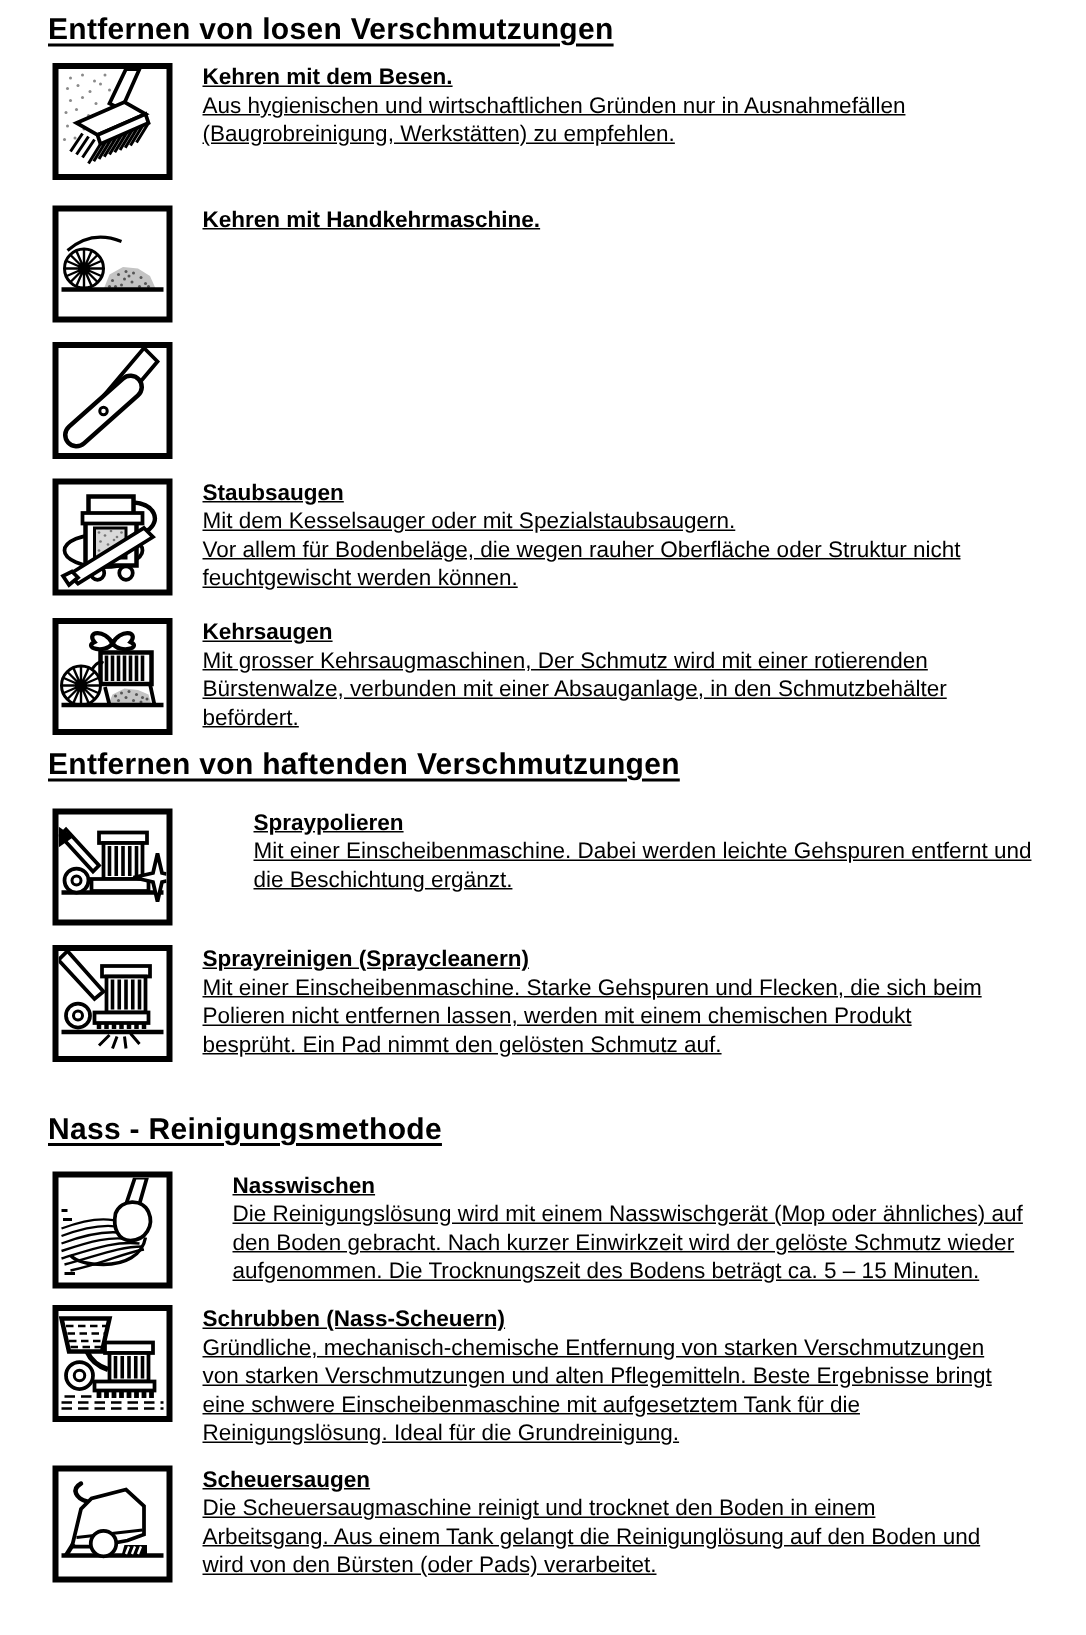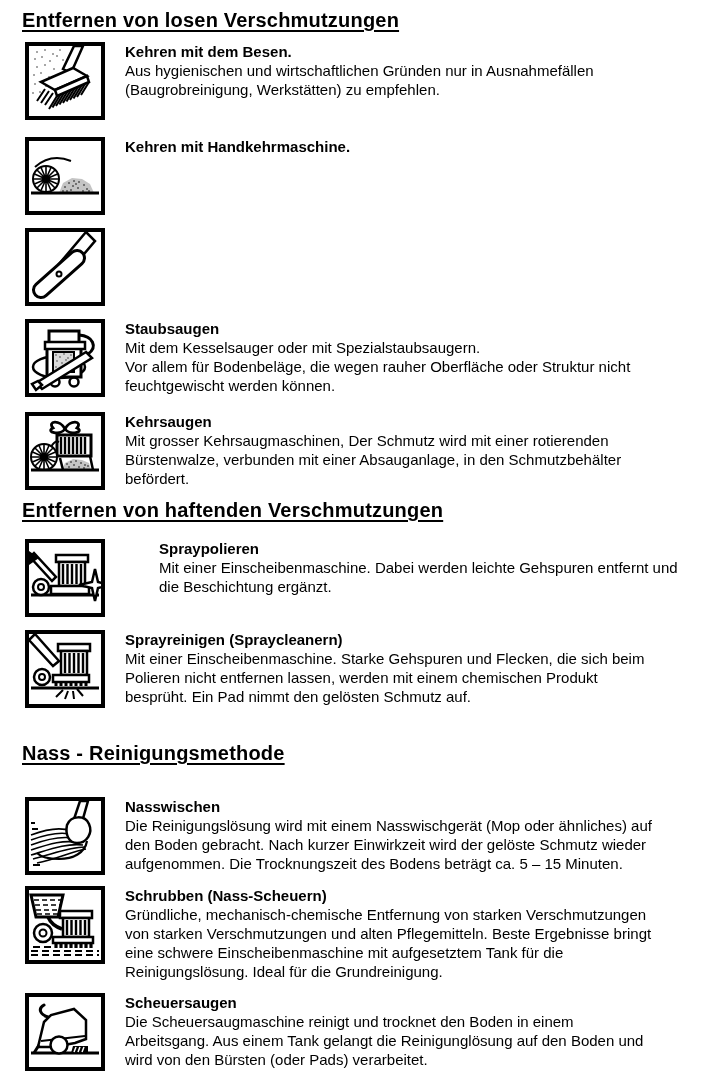--- a/index.html
+++ b/index.html
@@ -1,43 +1,44 @@
 <!DOCTYPE html>
 <html><head>
 <meta charset="utf-8">
 <style>
   * { margin:0; padding:0; box-sizing:border-box; }
   html,body { background:#fff; }
   .page {
     position:relative; width:724px; height:1090px; background:#fff;
     font-family:"Liberation Sans","DejaVu Sans",sans-serif; color:#000;
     overflow:hidden;
+    padding-left:10px;
   }
   .heading {
     margin-left:22px; font-size:20px; font-weight:bold;
     text-decoration:underline; text-decoration-thickness:2px; text-underline-offset:3px;
     line-height:24px; letter-spacing:0.2px;
   }
   .h1 { margin-top:8px; }
   .h2 { margin-top:8px; }
   .h3 { margin-top:33px; }
-  .row { display:flex; align-items:flex-start; margin-left:25px; }
+  .row { display:flex; align-items:flex-start; margin-left:25px;text-decoration:underline; }
   .iconbox {
     flex:0 0 auto; width:80px; height:78px; border:4px solid #000; background:#fff;
     overflow:hidden;
   }
   .iconbox svg { display:block; width:72px; height:70px; }
   .text { margin-left:20px; width:592px; }
   .title { font-size:15px; font-weight:bold; line-height:19px; }
   .body  { font-size:15px; line-height:19px; white-space:pre-line; }
   
   .r1 { margin-top:10px; } .r2 { margin-top:17px; } .r3 { margin-top:13px; }
   .r4 { margin-top:13px; } .r5 { margin-top:15px; }
   .r6 { margin-top:17px;gap:34px; } .r7 { margin-top:13px; }
-  .r8 { margin-top:32px; } .r9 { margin-top:12px; } .r10 { margin-top:11px; }
+  .r8 { margin-top:16px;gap:20px; } .r9 { margin-top:12px; } .r10 { margin-top:11px; }
   svg .ln { stroke:#000; fill:none; }
 </style>
 </head>
 <body>
 
 <div class="page">
 
   <div class="heading h1">Entfernen von losen Verschmutzungen</div>
 
   <div class="row r1">

